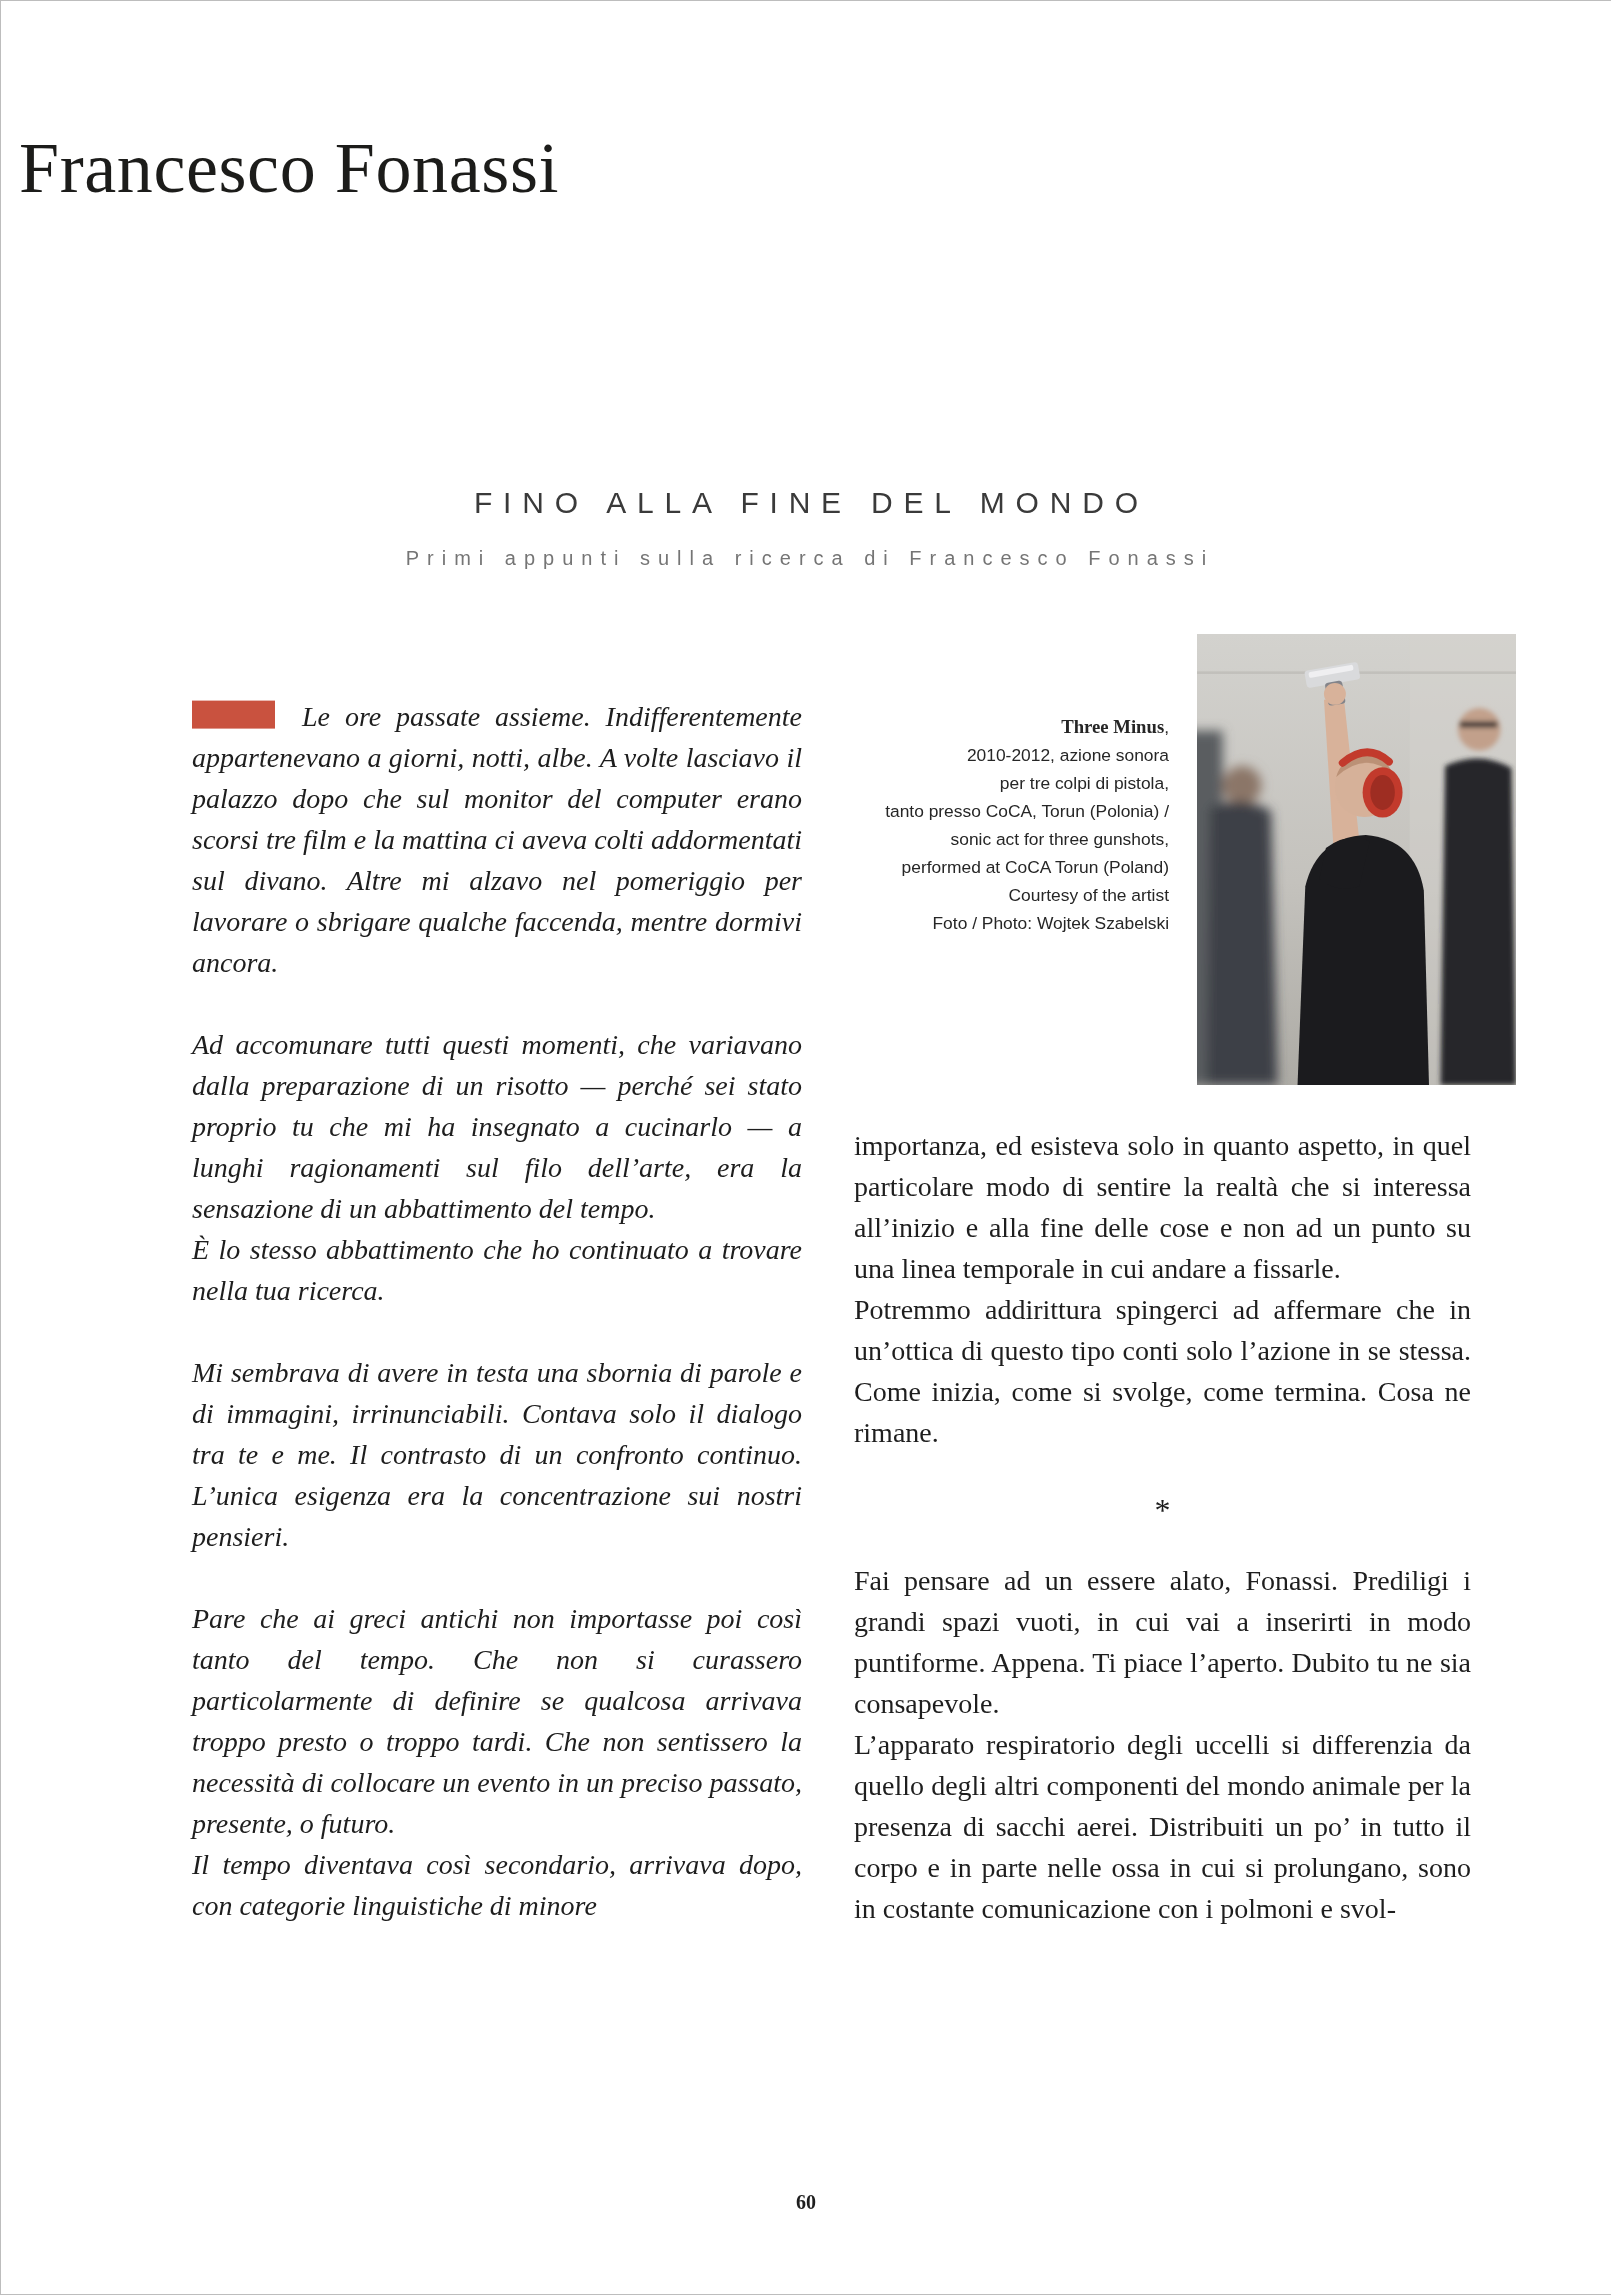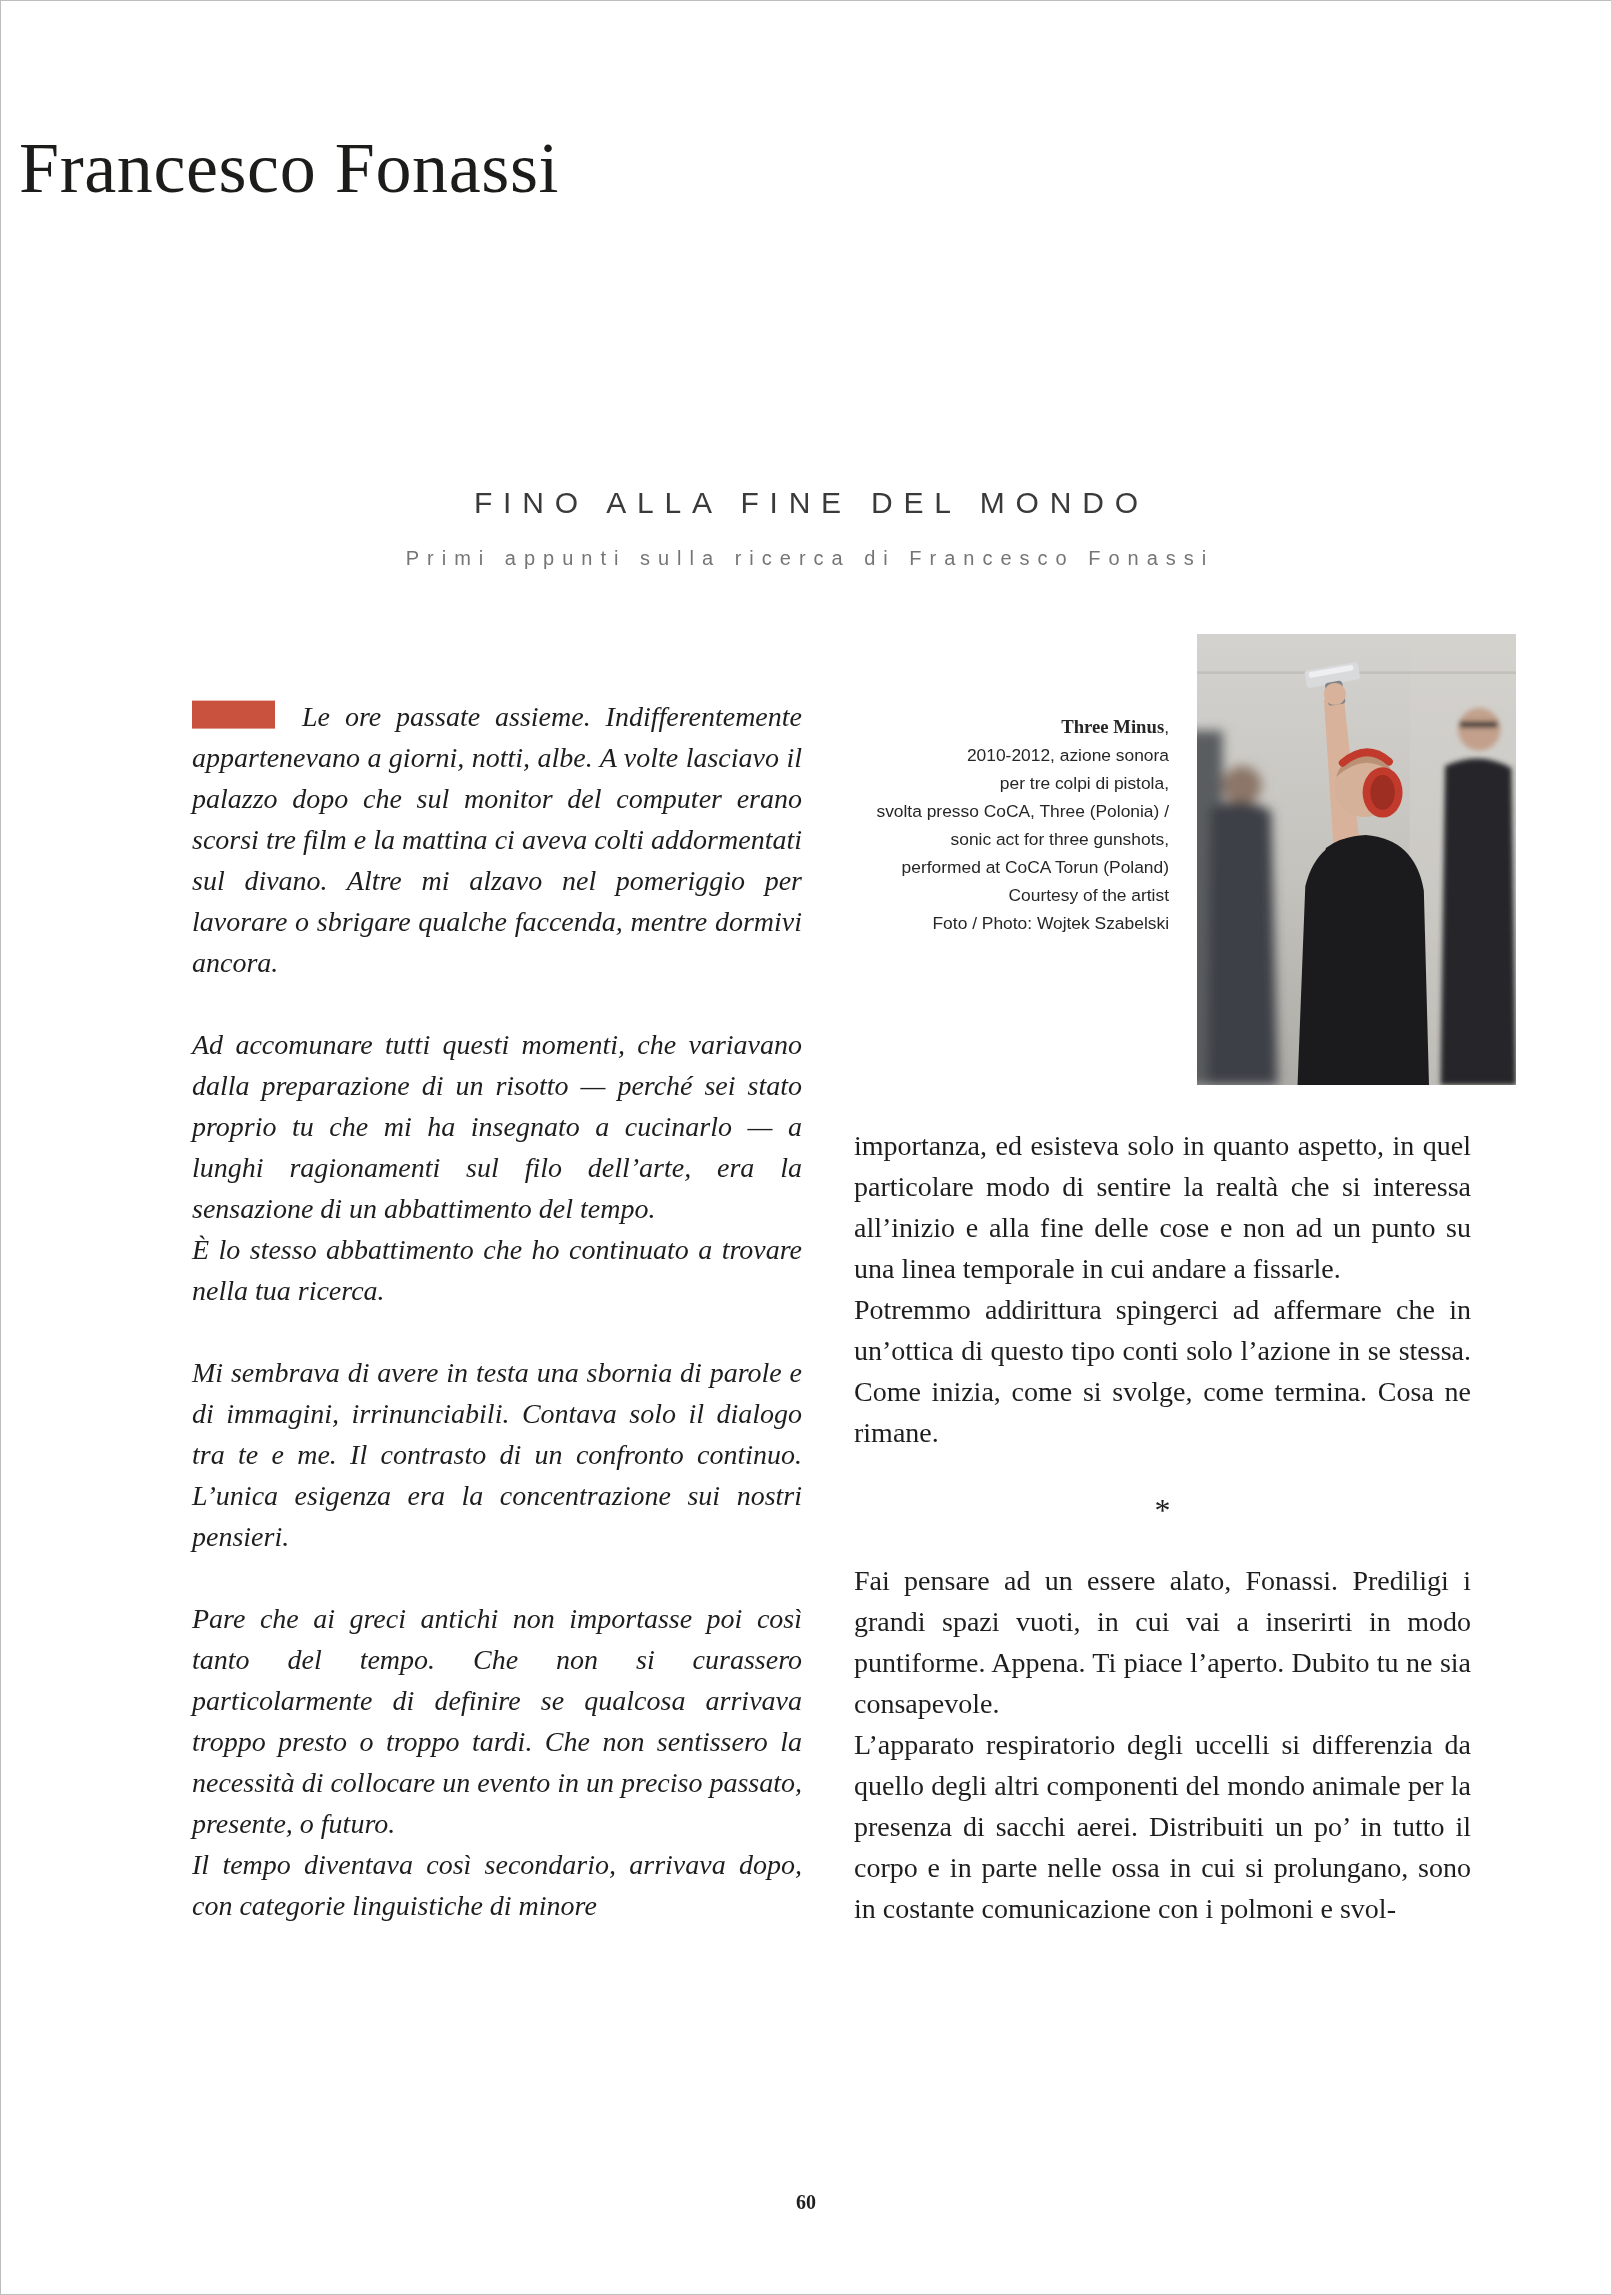--- a/index.html
+++ b/index.html
@@ -74,21 +74,21 @@
 È lo stesso abbattimento che ho continuato a trovare nella tua ricerca.</p>
     <p class="para">Mi sembrava di avere in testa una sbornia di parole e di immagini, irrinunciabili. Contava solo il dialogo tra te e me. Il contrasto di un confronto continuo. L’unica esigenza era la concentrazione sui nostri pensieri.</p>
     <p class="para">Pare che ai greci antichi non importasse poi così tanto del tempo. Che non si curassero particolarmente di definire se qualcosa arrivava troppo presto o troppo tardi. Che non sentissero la necessità di collocare un evento in un preciso passato, presente, o futuro.
 Il tempo diventava così secondario, arrivava dopo, con categorie linguistiche di minore</p>
   </div>
 
   <div class="caption">
     <div><span class="cap-title">Three Minus</span><span>,</span></div>
     <div>2010-2012, azione sonora</div>
     <div>per tre colpi di pistola,</div>
-    <div>svolta presso CoCA, Three (Polonia) /</div>
+    <div>tanto presso CoCA, Torun (Polonia) /</div>
     <div>sonic act for three gunshots,</div>
     <div>performed at CoCA Torun (Poland)</div>
     <div>Courtesy of the artist</div>
     <div>Foto / Photo: Wojtek Szabelski</div>
   </div>
 
   <div class="photo">
     <svg viewBox="0 0 495 700" xmlns="http://www.w3.org/2000/svg">
       <defs>
         <linearGradient id="wallGrad" x1="0" y1="0" x2="0" y2="1">

